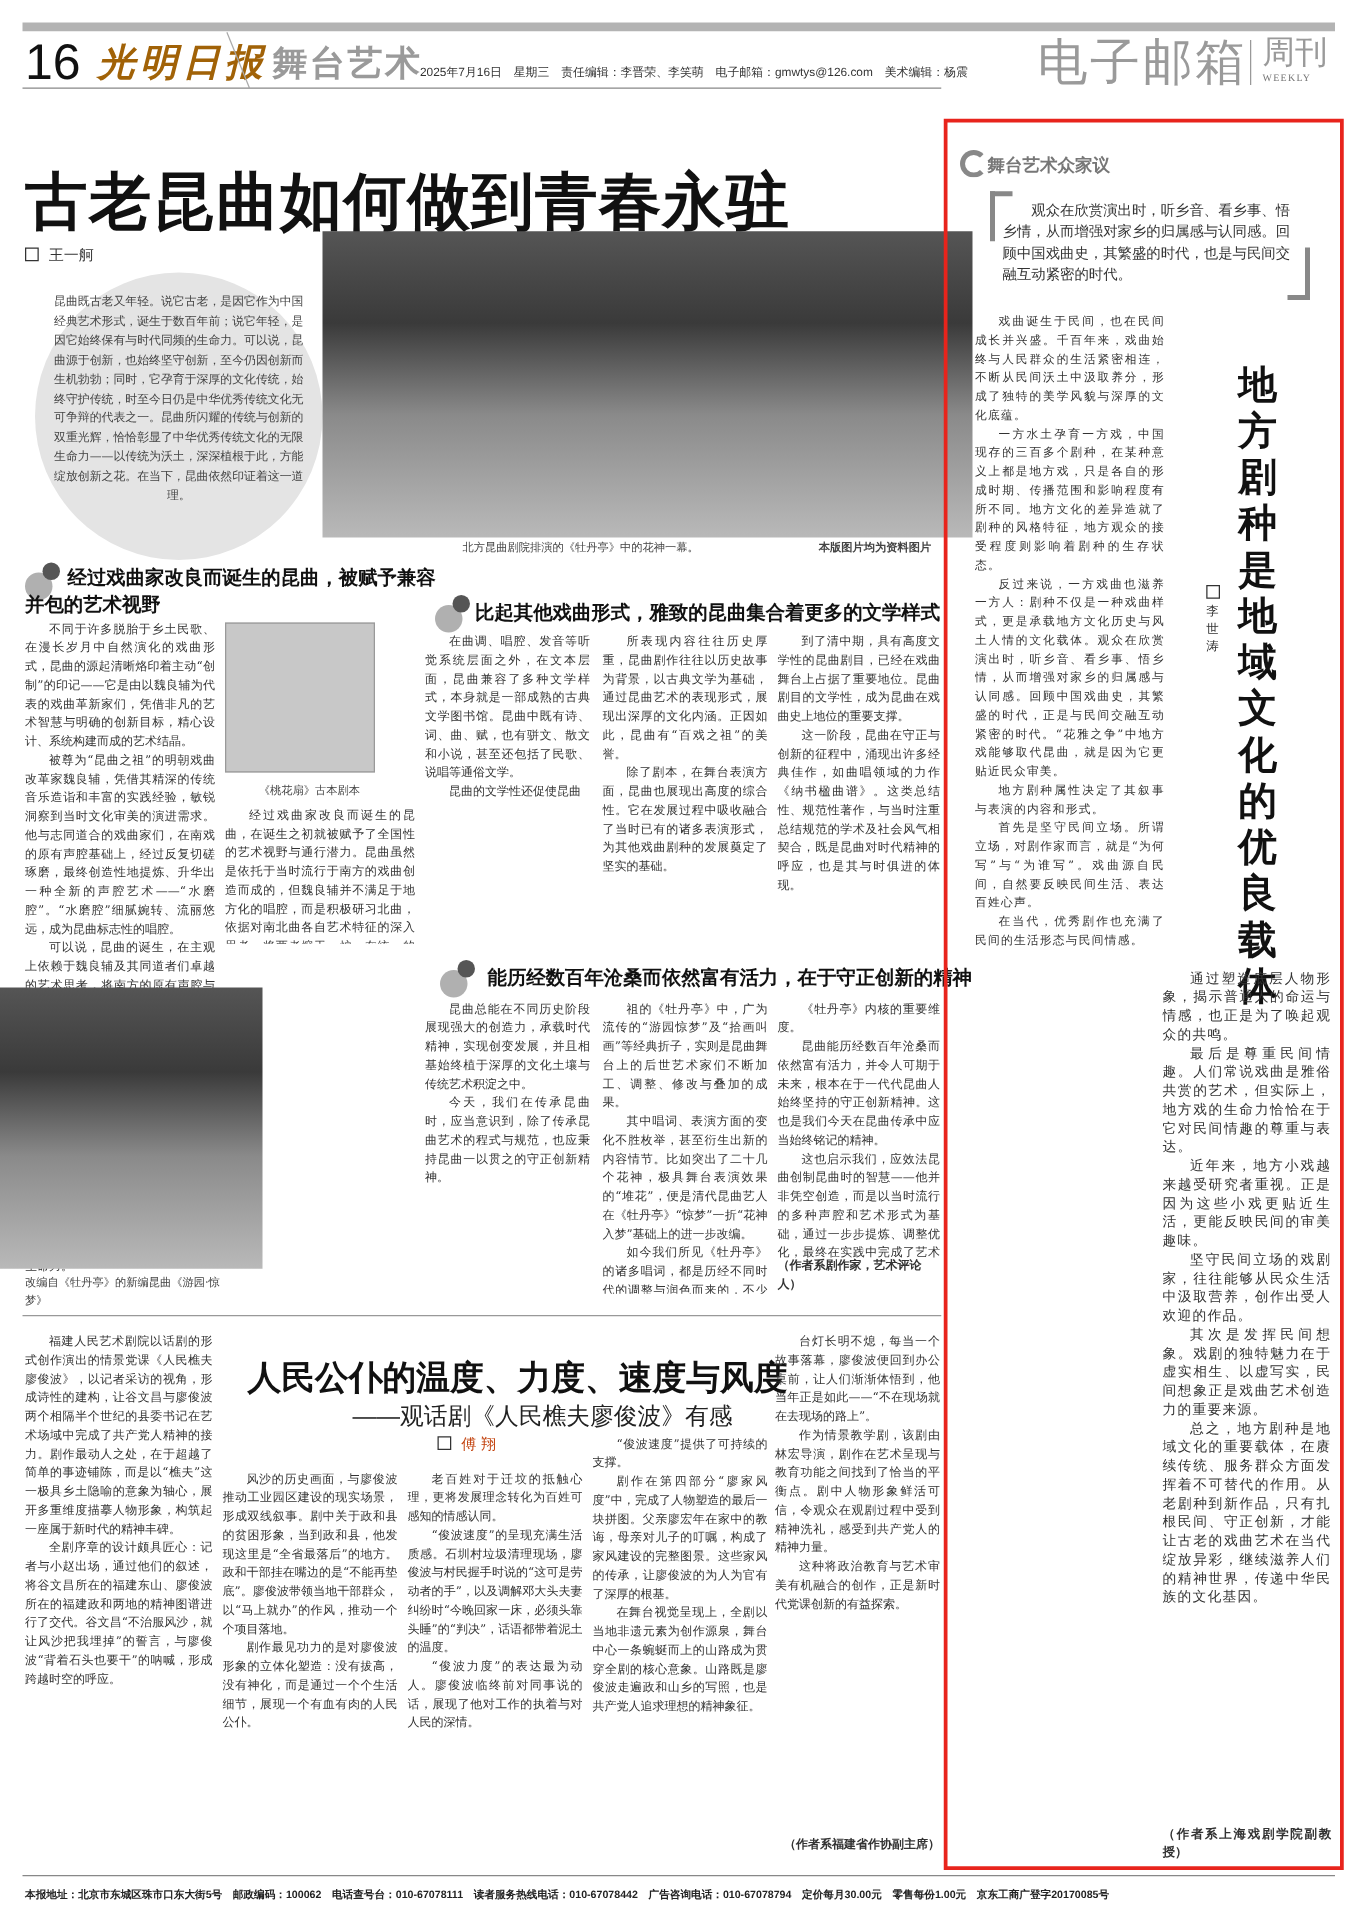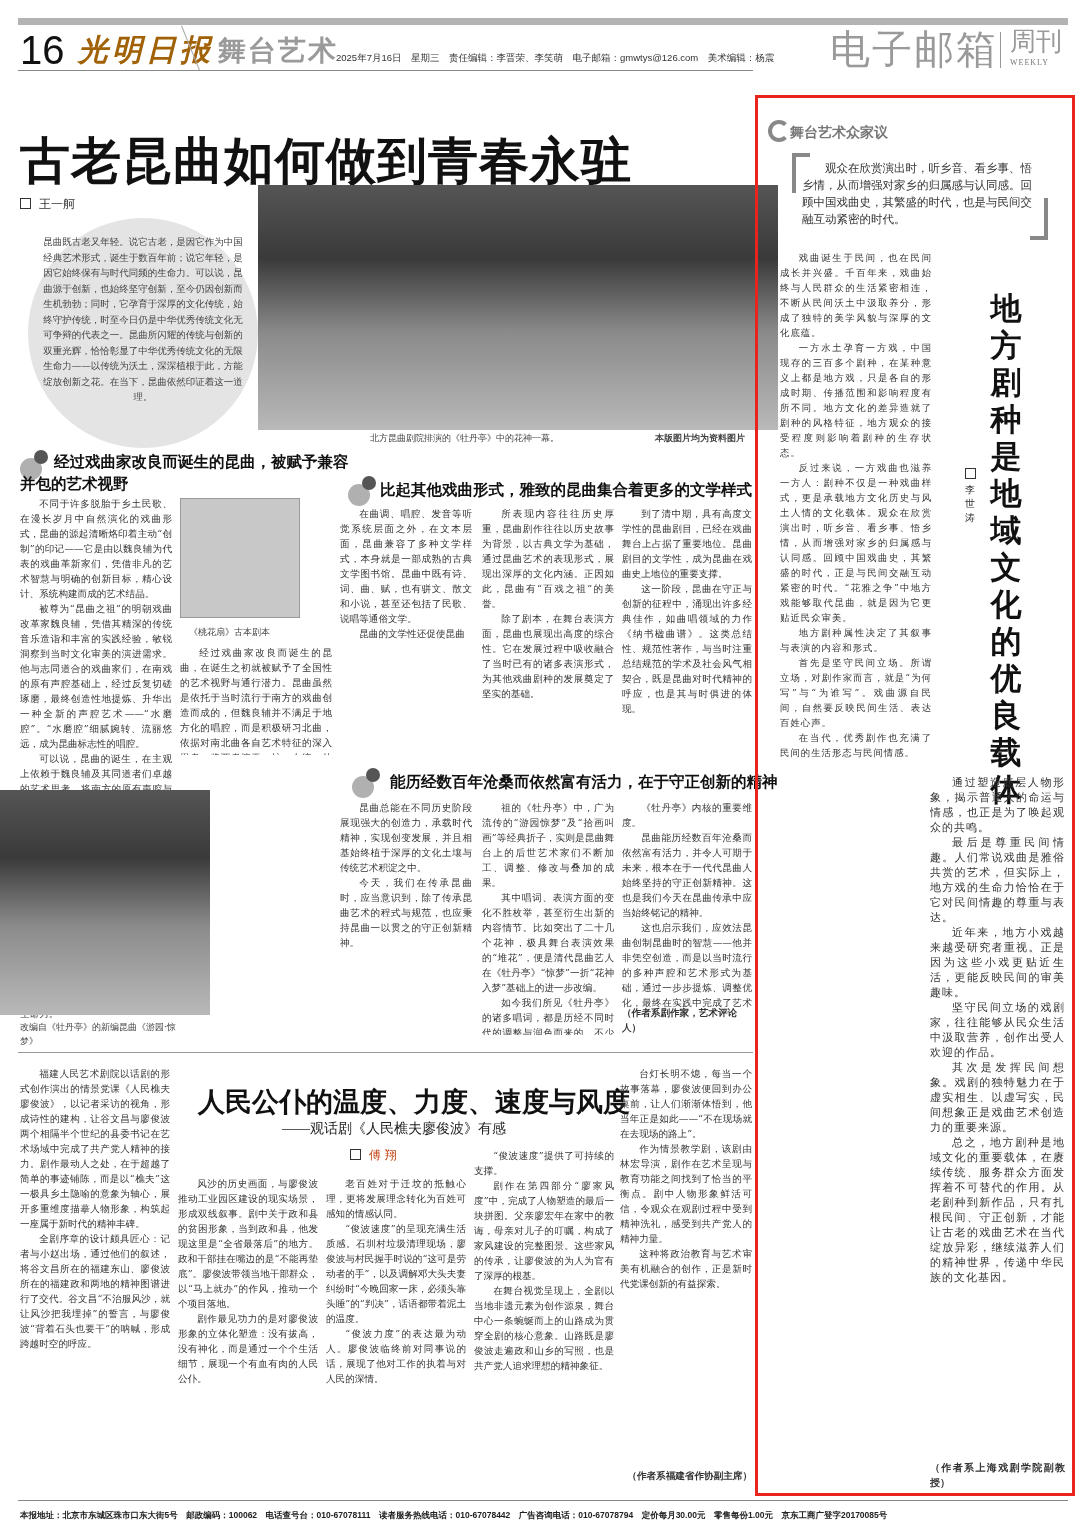--- a/index.html
+++ b/index.html
@@ -26,26 +26,26 @@
 .caption{font-size:9px;color:#444;white-space:nowrap}
 .cap-main{left:370px;top:432px}
 .cap-note{left:655px;top:432px;font-family:"Liberation Sans",sans-serif;font-weight:bold}
 .subhead{font-size:15.5px;font-weight:bold;color:#111;white-space:nowrap}
 .dots{width:30px;height:30px;position:absolute}
 .dots .a{position:absolute;left:0;top:8px;width:22px;height:22px;border-radius:50%;background:#b0b0b0}
 .dots .b{position:absolute;left:14px;top:0;width:14px;height:14px;border-radius:50%;background:#555}
 .txt{font-size:9.6px;line-height:15px;color:#333;text-align:justify;overflow:hidden;word-break:break-all}
 .txt p{text-indent:2em}
 .book{left:180px;top:498px;width:120px;height:120px;background:#c8c8c8;border:1px solid #999}
-.book-cap{left:189px;top:626px}
+.book-cap{left:207px;top:626px}
 .photo2{left:0px;top:790px;width:210px;height:225px}
 .cap2{left:20px;top:1020px;white-space:normal;width:170px;line-height:14px}
 .rule{height:1px;background:#999}
 .sec4-title{left:198px;top:1084px;font-size:27px;font-weight:bold;color:#111;white-space:nowrap}
-.sec4-sub{left:282px;top:1120px;font-family:Liberation Serif, serif;font-size:14px;color:#222;white-space:nowrap}
+.sec4-sub{left:282px;top:1120px;font-family:Liberation Sans, sans-serif;font-size:19px;color:#222;white-space:nowrap}
 .sec4-by{left:350px;top:1147px;font-size:12px;color:#c2410c}
 .redbox{left:755px;top:95px;width:320px;height:1401px;border:3px solid #e8241c}
 .col-tag{left:790px;top:124px;font-family:"Liberation Sans",sans-serif;font-size:14px;font-weight:bold;color:#777}
 .gicon{left:768px;top:120px;width:22px;height:22px;border:4px solid #888;border-right-color:transparent;border-radius:50%}
 .quote{left:802px;top:160px;width:240px;font-size:11.5px;line-height:17px;color:#333}
 .quote p{text-indent:2em}
 .qb1{left:792px;top:153px;width:18px;height:40px;border-left:4px solid #888;border-top:4px solid #888}
 .qb2{left:1030px;top:198px;width:18px;height:42px;border-right:4px solid #888;border-bottom:4px solid #888}
 .vtitle{left:988px;top:290px;width:36px;font-size:31px;line-height:37px;font-weight:bold;color:#111;text-align:center}
 .vby{left:962px;top:468px;width:16px;font-size:10px;line-height:14px;color:#333;text-align:center}

